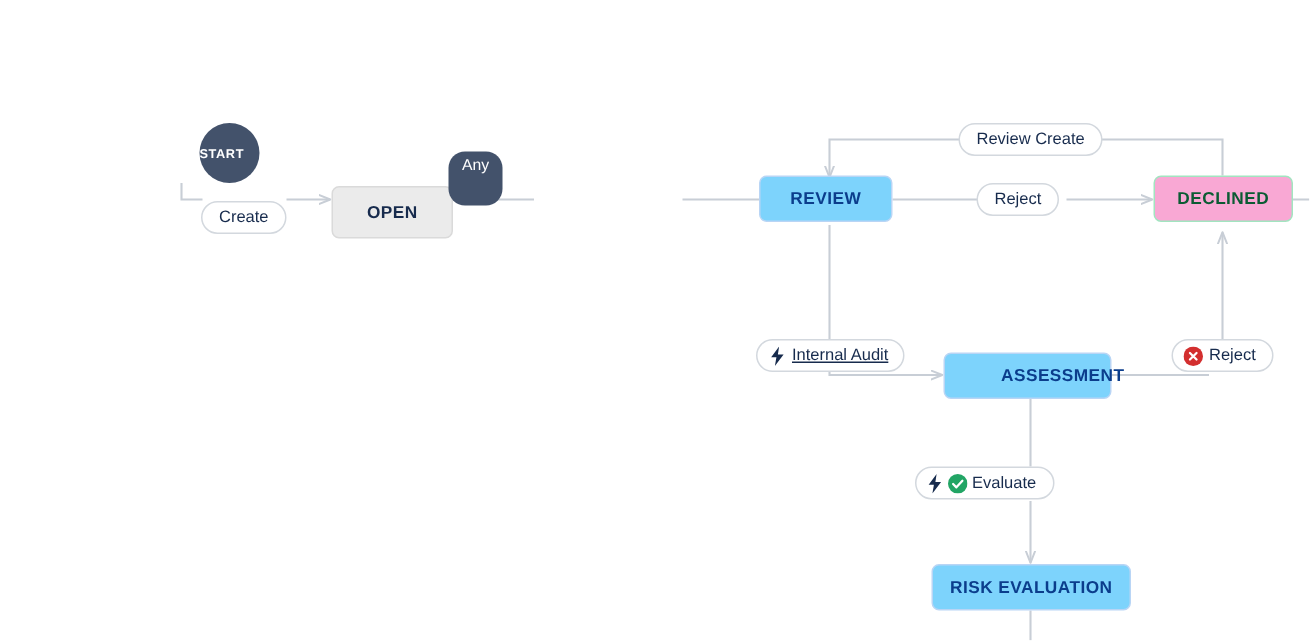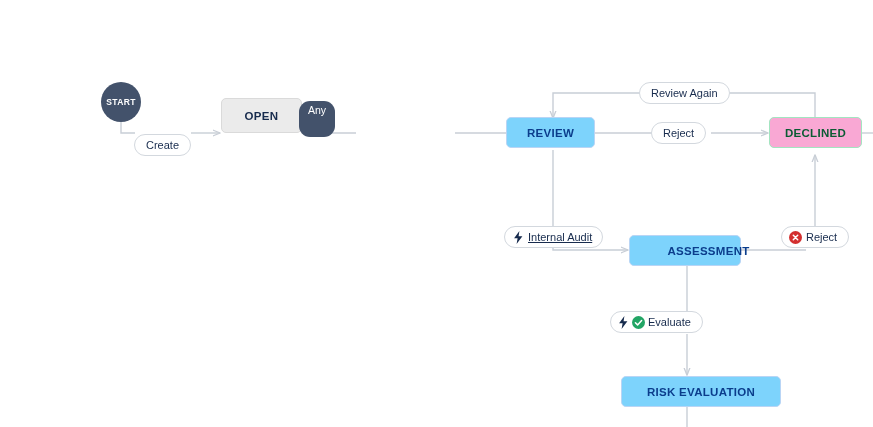--- a/index.html
+++ b/index.html
@@ -59,25 +59,25 @@
   
   .start-node {
     position: absolute;
     width: 40px;
     height: 40px;
     border-radius: 50%;
     background: #43526b;
     color: #ffffff;
     display: flex;
     align-items: center;
-    justify-content: center;
     font-size: 8.5px;
     font-weight: bold;
     letter-spacing: 0.4px;
     z-index: 5;
+    margin-left: 32px;
   }
 
   
   .dark-badge {
     position: absolute;
     background: #43526b;
     color: #ffffff;
     border-radius: 11px;
     font-size: 10.5px;
     padding: 3px 9px 20px 9px;
@@ -157,51 +157,51 @@
       <path d="M687,407 L687,427"></path>
 
       <path d="M862,133 L873,133"></path>
     </g>
   </svg>
 
   <div class="start-node" style="left:101px; top:82px;">
     <span>START</span>
   </div>
 
-  <div class="node node-open" style="left:221px; top:98px; width:81px; height:35px;">
+  <div class="node node-open" style="left:221px; top:124px; width:81px; height:35px;">
     <span>OPEN</span>
   </div>
 
   <div class="node node-blue" style="left:506px; top:117px; width:89px; height:31px;">
     <span>REVIEW</span>
   </div>
 
   <div class="node node-green" style="left:769px; top:117px; width:93px; height:31px;">
     <span>DECLINED</span>
   </div>
 
   <div class="node node-blue" style="left:629px; top:235px; width:112px; height:31px;padding-left:47px;">
     <span>ASSESSMENT</span>
   </div>
 
-  <div class="node node-blue" style="left:621px; top:376px; width:160px; height:31px;">
+  <div class="node node-blue" style="left:621px; top:376px; width:133px; height:31px;">
     <span>RISK EVALUATION</span>
   </div>
 
   <div class="dark-badge" style="left:299px; top:101px;">
     <span>Any</span>
   </div>
 
   <div class="pill" style="left:134px; top:122px;margin-top:12px;">
     <span class="label">Create</span>
   </div>
 
 
   <div class="pill" style="left:639px; top:82px;">
-    <span class="label">Review Again</span>
+    <span class="label">Review Create</span>
   </div>
 
   <div class="pill" style="left:651px; top:122px;">
     <span class="label">Reject</span>
   </div>
 
   <div class="pill" style="left:504px; top:226px; padding:0 10px 0 8px;text-decoration:underline;">
     <span class="ico">
       <svg width="11" height="13" viewBox="0 0 11 13">
         <path d="M6.4,0 L1.1,7.2 L4.6,7.2 L3.6,13 L9.4,5.3 L5.6,5.3 Z" fill="#172b4d"></path>

